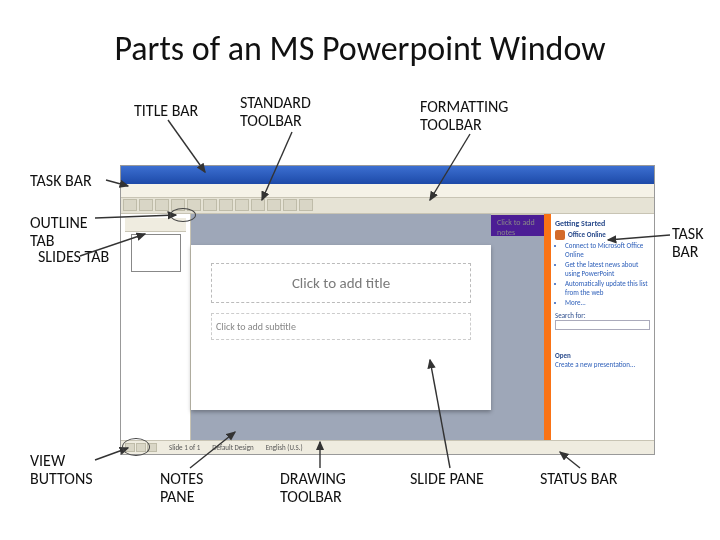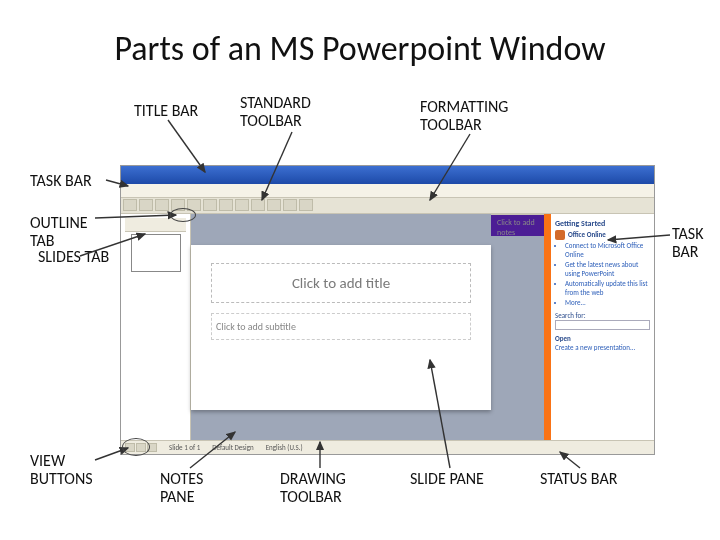--- a/index.html
+++ b/index.html
@@ -95,21 +95,21 @@
         <div class="hdr">Getting Started</div>
         <div><span class="ico"></span><b>Office Online</b></div>
         <ul>
           <li>Connect to Microsoft Office Online</li>
           <li>Get the latest news about using PowerPoint</li>
           <li>Automatically update this list from the web</li>
           <li>More...</li>
         </ul>
         <div style="margin-top:4px;">Search for:</div>
         <div style="height:10px;background:#fff;border:1px solid #aab;"></div>
-        <div style="margin-top:4px;font-weight:bold;">Open</div>
+        <div style="margin-top:21px;font-weight:bold;">Open</div>
         <div style="color:#2b5db8;">Create a new presentation...</div>
       </div>
     </div>
     <div class="status">
       <div class="vbtns">
         <div class="vbtn"></div>
         <div class="vbtn"></div>
         <div class="vbtn"></div>
       </div>
       <span>Slide 1 of 1</span>

